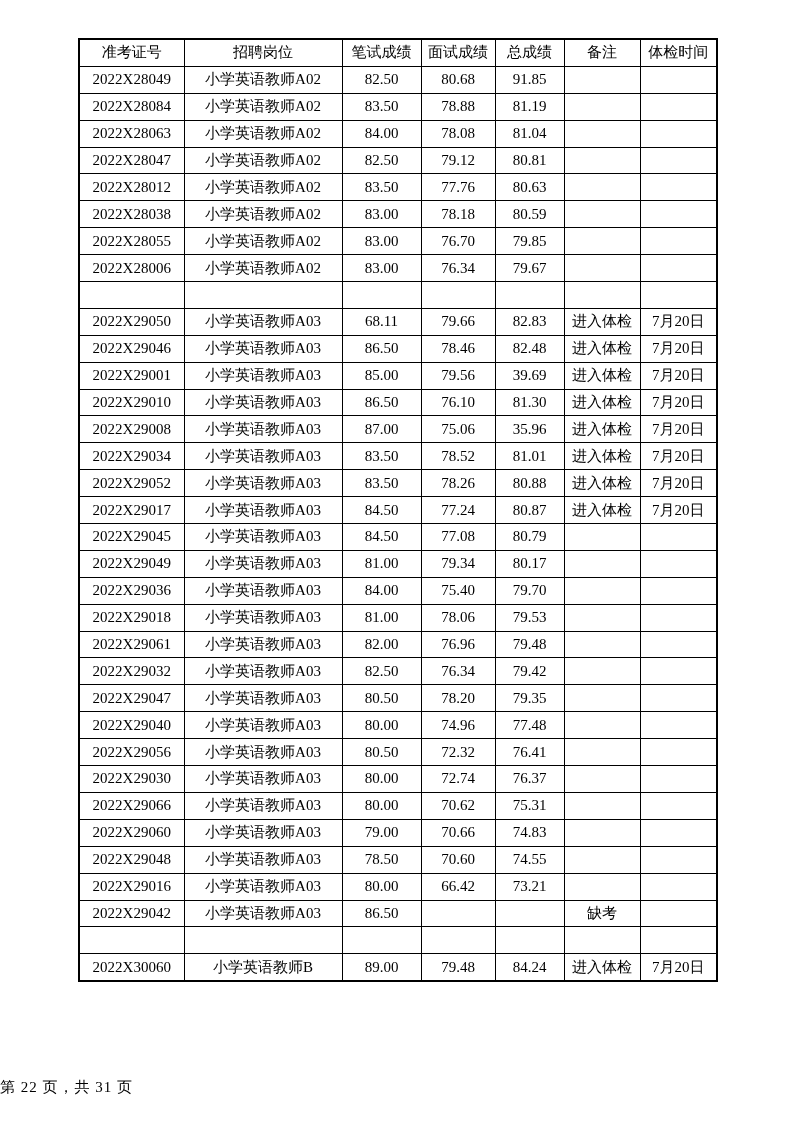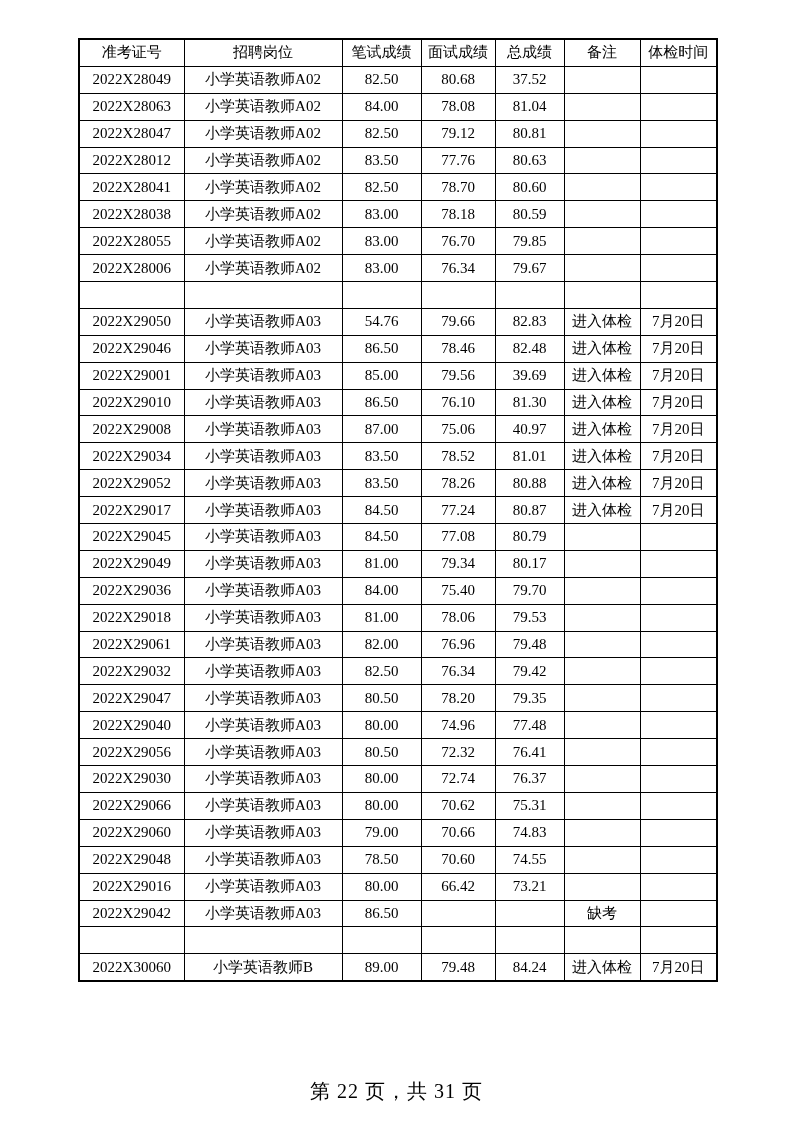--- a/index.html
+++ b/index.html
@@ -35,22 +35,22 @@
     font-size: 15px;
     font-weight: normal;
     white-space: nowrap;
     overflow: hidden;
   }
   .footer {
     position: absolute;
     left: 0;
     top: 1078px;
     width: 793px;
-    text-align: center;
-    font-size: 20px;
+    text-align: left;
+    font-size: 15px;
     letter-spacing: 1px;
   }
 </style>
 </head>
 <body>
 
 <div class="table-wrap">
   <table class="results">
     <colgroup id="cols">
         <col style="width: 105px;">
@@ -71,21 +71,30 @@
           <th>备注</th>
           <th>体检时间</th>
         </tr>
     </thead>
     <tbody id="table-body">
         <tr>
           <td>2022X28049</td>
           <td>小学英语教师A02</td>
           <td>82.50</td>
           <td>80.68</td>
-          <td>37.52</td>
+          <td>91.85</td>
+          <td></td>
+          <td></td>
+        </tr>
+        <tr>
+          <td>2022X28084</td>
+          <td>小学英语教师A02</td>
+          <td>83.50</td>
+          <td>78.88</td>
+          <td>81.19</td>
           <td></td>
           <td></td>
         </tr>
         <tr>
           <td>2022X28063</td>
           <td>小学英语教师A02</td>
           <td>84.00</td>
           <td>78.08</td>
           <td>81.04</td>
           <td></td>
@@ -103,29 +112,20 @@
         <tr>
           <td>2022X28012</td>
           <td>小学英语教师A02</td>
           <td>83.50</td>
           <td>77.76</td>
           <td>80.63</td>
           <td></td>
           <td></td>
         </tr>
         <tr>
-          <td>2022X28041</td>
-          <td>小学英语教师A02</td>
-          <td>82.50</td>
-          <td>78.70</td>
-          <td>80.60</td>
-          <td></td>
-          <td></td>
-        </tr>
-        <tr>
           <td>2022X28038</td>
           <td>小学英语教师A02</td>
           <td>83.00</td>
           <td>78.18</td>
           <td>80.59</td>
           <td></td>
           <td></td>
         </tr>
         <tr>
           <td>2022X28055</td>
@@ -150,21 +150,21 @@
           <td></td>
           <td></td>
           <td></td>
           <td></td>
           <td></td>
           <td></td>
         </tr>
         <tr>
           <td>2022X29050</td>
           <td>小学英语教师A03</td>
-          <td>54.76</td>
+          <td>68.11</td>
           <td>79.66</td>
           <td>82.83</td>
           <td>进入体检</td>
           <td>7月20日</td>
         </tr>
         <tr>
           <td>2022X29046</td>
           <td>小学英语教师A03</td>
           <td>86.50</td>
           <td>78.46</td>
@@ -188,21 +188,21 @@
           <td>76.10</td>
           <td>81.30</td>
           <td>进入体检</td>
           <td>7月20日</td>
         </tr>
         <tr>
           <td>2022X29008</td>
           <td>小学英语教师A03</td>
           <td>87.00</td>
           <td>75.06</td>
-          <td>40.97</td>
+          <td>35.96</td>
           <td>进入体检</td>
           <td>7月20日</td>
         </tr>
         <tr>
           <td>2022X29034</td>
           <td>小学英语教师A03</td>
           <td>83.50</td>
           <td>78.52</td>
           <td>81.01</td>
           <td>进入体检</td>

